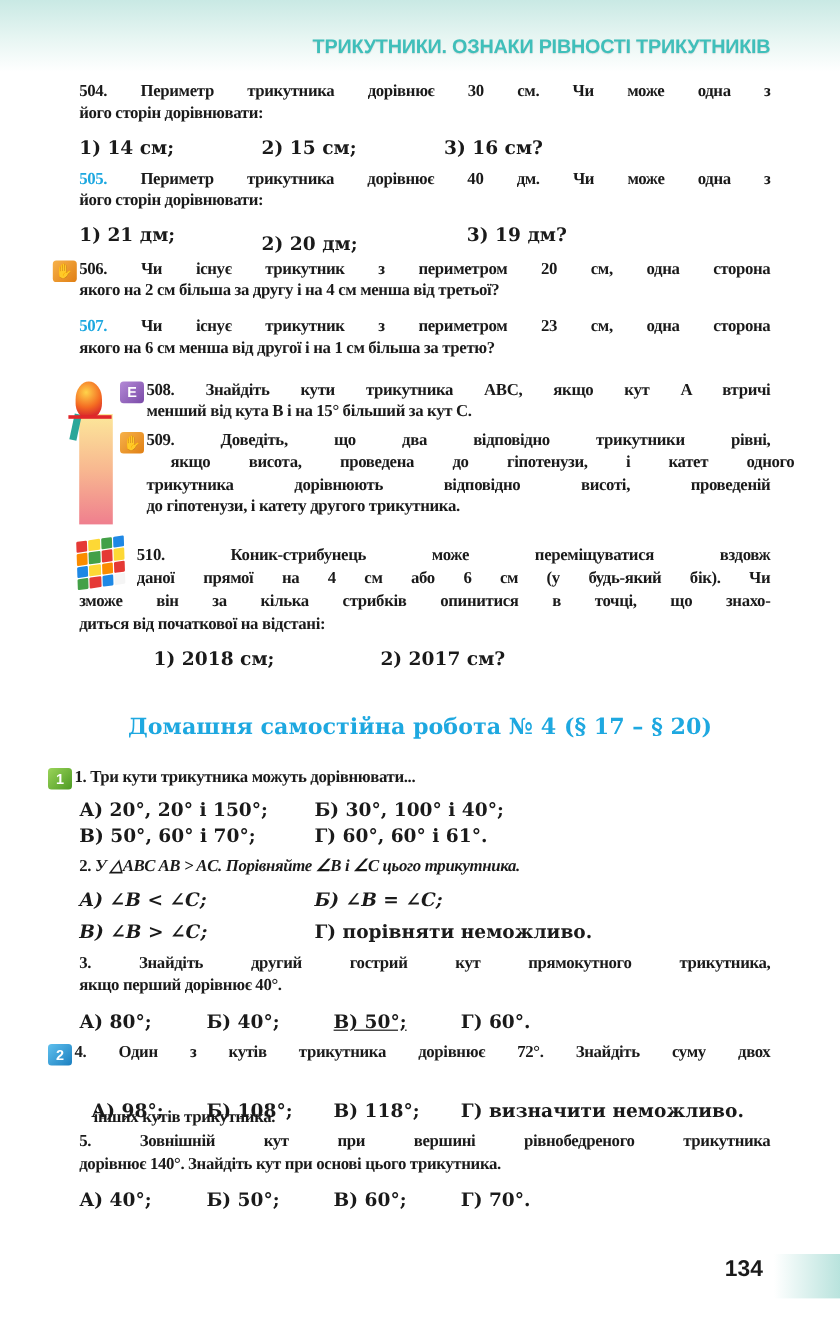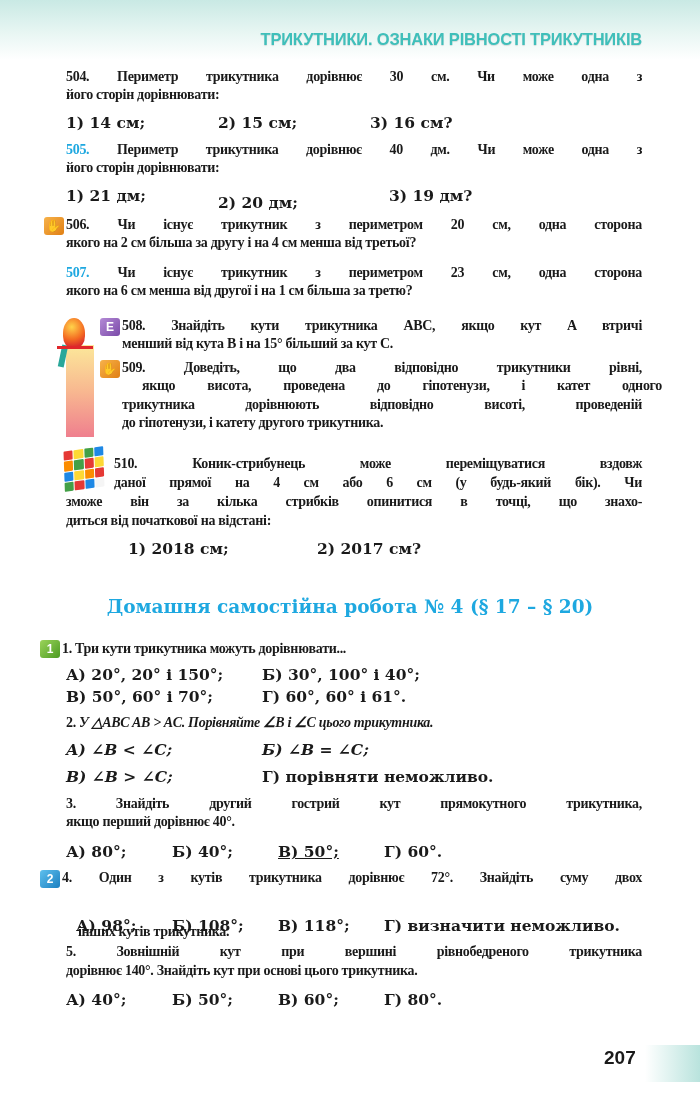--- a/index.html
+++ b/index.html
@@ -218,17 +218,17 @@
 
 <div>
   <div class="line just" style="left:66px; top:943px; width:576px;">
     <span>5.</span>
     <span>Зовнішній кут при вершині рівнобедреного трикутника</span>
   </div>
   <div class="line" style="left:66px; top:962px;">дорівнює 140°. Знайдіть кут при основі цього трикутника.</div>
   <div class="opt" style="left:66px; top:991px;">А) 40°;</div>
   <div class="opt" style="left:172px; top:991px;">Б) 50°;</div>
   <div class="opt" style="left:278px; top:991px;">В) 60°;</div>
-  <div class="opt" style="left:384px; top:991px;">Г) 80°.</div>
+  <div class="opt" style="left:384px; top:991px;">Г) 70°.</div>
 </div>
 
 <div class="page-tab"></div>
-<div class="page-number">207</div>
+<div class="page-number">134</div>
 
 </body></html>

